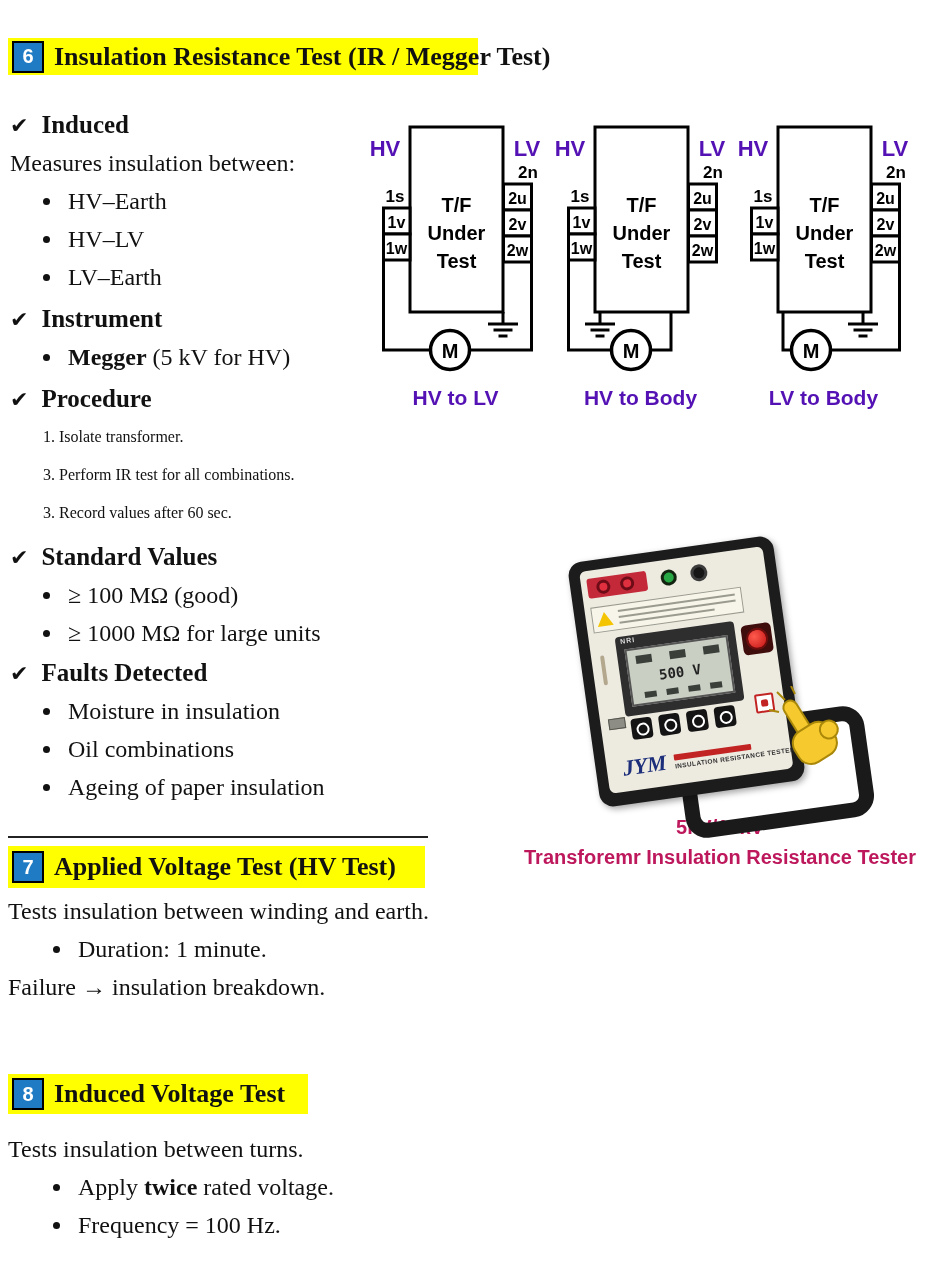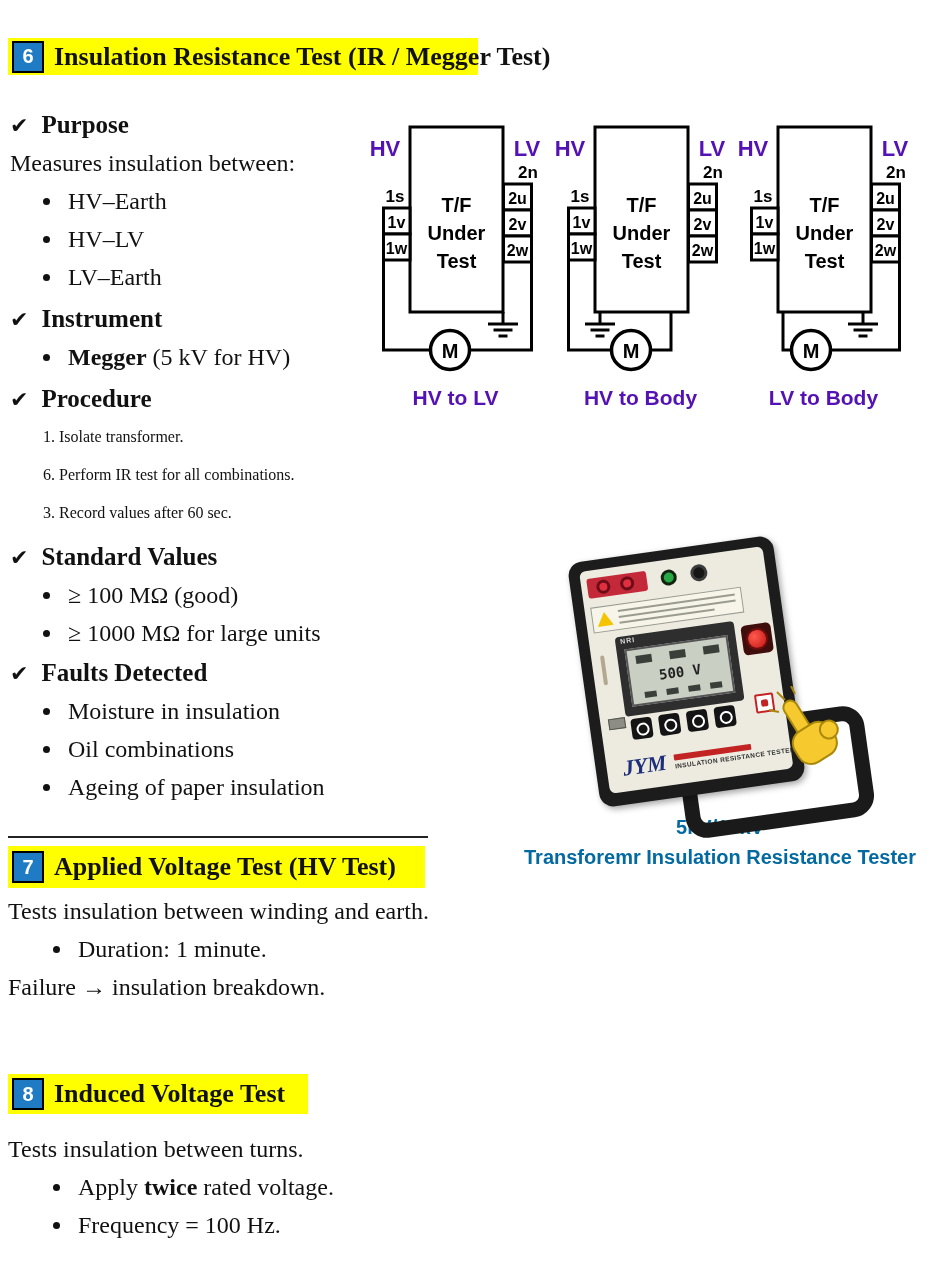--- a/index.html
+++ b/index.html
@@ -83,37 +83,37 @@
   .jym{font-family:"Liberation Serif",serif;font-style:italic;font-weight:bold;
        font-size:22px;color:#1d2f7a;}
   .brandtxt{display:flex;flex-direction:column;gap:2px;}
   .cnbar{width:78px;height:6px;background:#c22424;border-radius:1px;}
   .entxt{font-family:"Liberation Sans",sans-serif;font-weight:bold;font-size:6.5px;
          letter-spacing:.4px;color:#333;white-space:nowrap;}
   .hand{position:absolute;left:212px;top:148px;z-index:3;}
 
   .dev-cap{position:absolute;left:520px;top:812px;width:400px;text-align:center;
            font-family:"Liberation Sans",sans-serif;font-weight:bold;font-size:20px;
-           color:#0369a1;line-height:30px;}
+           color:#be185d;line-height:30px;}
 </style>
 </head>
 <body>
 
 <div id="page">
 
   <div class="banner" style="left:8px;top:38px;width:470px;height:37px;">
     <span class="secnum">6</span>
     <span class="t">Insulation Resistance Test (IR / Megger Test)</span>
   </div>
 
   <div class="leftcol">
 
     <div class="check-h">
       <span class="chk">✔</span>
-      <span>Purpose</span>
+      <span>Induced</span>
     </div>
     <div class="body-line">Measures insulation between:</div>
     <div class="bullet">
       <span class="dot"></span>
       <span class="txt">HV–Earth</span>
       </div>
     <div class="bullet">
       <span class="dot"></span>
       <span class="txt">HV–LV</span>
       </div>
@@ -129,21 +129,21 @@
     <div class="bullet">
       <span class="dot"></span>
       <span class="txt"><b class="inb">Megger</b><span> (5 kV for HV)</span></span>
     </div>
 
     <div class="check-h mt4">
       <span class="chk">✔</span>
       <span>Procedure</span>
     </div>
     <div class="step">1. Isolate transformer.</div>
-    <div class="step">6. Perform IR test for all combinations.</div>
+    <div class="step">3. Perform IR test for all combinations.</div>
     <div class="step">3. Record values after 60 sec.</div>
 
     <div class="check-h mt6">
       <span class="chk">✔</span>
       <span>Standard Values</span>
     </div>
     <div class="bullet">
       <span class="dot"></span>
       <span class="txt">≥ 100 MΩ (good)</span>
       </div>

